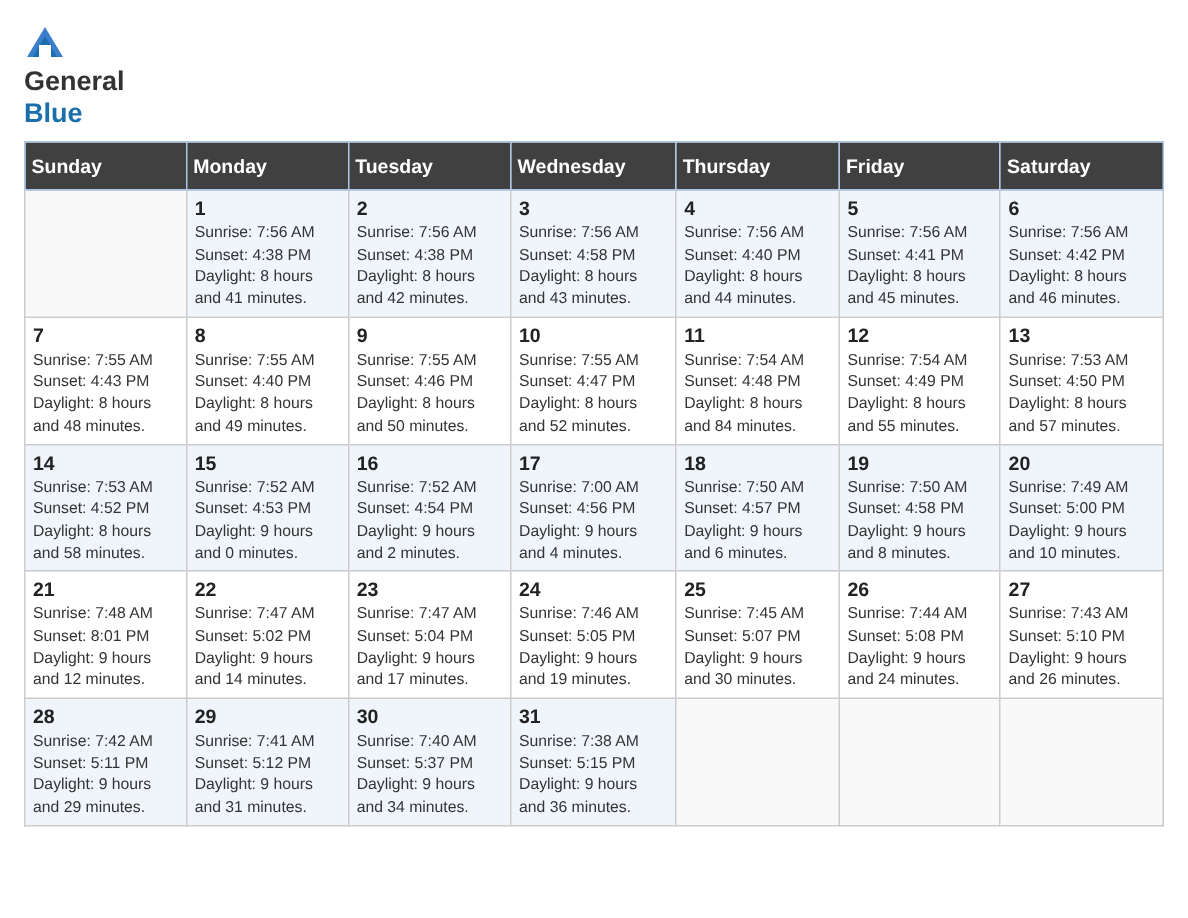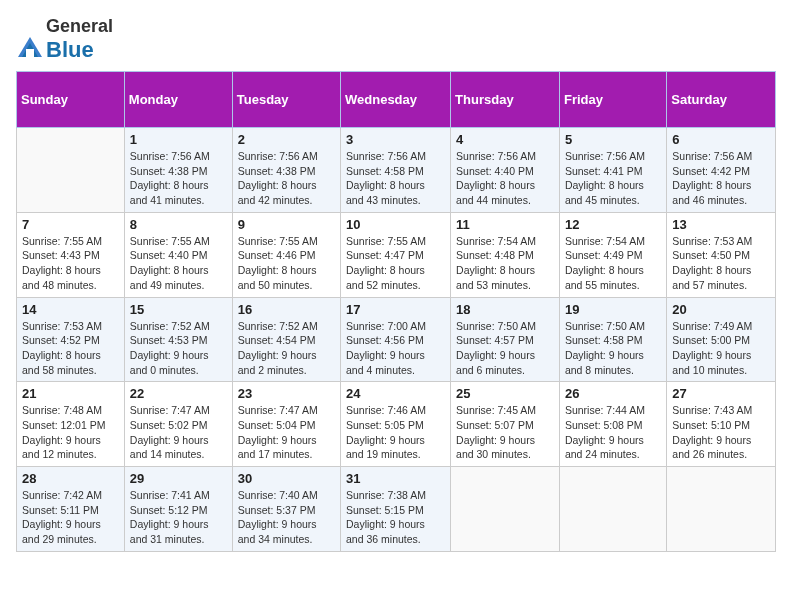--- a/index.html
+++ b/index.html
@@ -11,29 +11,30 @@
       padding: 16px;
     }
     .header {
       display: flex;
       justify-content: space-between;
       align-items: flex-start;
       margin-bottom: 8px;
     }
     .logo {
       display: flex;
-      align-items: flex-end;
+      align-items: flex-start;
+      flex-direction: column;
     }
     .logo-text-general {
       font-size: 18px;
       font-weight: bold;
       color: #333;
     }
     .logo-text-blue {
-      font-size: 22px;
+      font-size: 18px;
       font-weight: bold;
       color: #1a6faa;
     }
     .logo-icon {
       width: 28px;
       height: 28px;
       margin-right: 2px;
     }
     .title-block {
       text-align: right;
@@ -46,25 +47,25 @@
     .calendar-subtitle {
       font-size: 14px;
       color: #555;
     }
     table {
       width: 100%;
       border-collapse: collapse;
       font-size: 11px;
     }
     thead tr th {
-      background-color: #a21caf;
+      background-color: #404040;
       color: #fff;
       font-weight: bold;
       font-size: 13px;
-      padding: 20px 4px;
+      padding: 8px 4px;
       text-align: left;
       border: 1px solid #adc6e8;
     }
     tbody tr td {
       vertical-align: top;
       padding: 4px 5px;
       border: 1px solid #ccc;
       background: #fff;
       height: 80px;
       width: 113px;
@@ -184,21 +185,21 @@
         <td>
         <span class="day-number">10</span>
         <span class="day-detail">Sunrise: 7:55 AM</span><br>
         <span class="day-detail">Sunset: 4:47 PM</span><br>
         <span class="day-detail">Daylight: 8 hours and 52 minutes.</span>
       </td>
         <td>
         <span class="day-number">11</span>
         <span class="day-detail">Sunrise: 7:54 AM</span><br>
         <span class="day-detail">Sunset: 4:48 PM</span><br>
-        <span class="day-detail">Daylight: 8 hours and 53 minutes.</span>
+        <span class="day-detail">Daylight: 8 hours and 84 minutes.</span>
       </td>
         <td>
         <span class="day-number">12</span>
         <span class="day-detail">Sunrise: 7:54 AM</span><br>
         <span class="day-detail">Sunset: 4:49 PM</span><br>
         <span class="day-detail">Daylight: 8 hours and 55 minutes.</span>
       </td>
         <td>
         <span class="day-number">13</span>
         <span class="day-detail">Sunrise: 7:53 AM</span><br>
@@ -247,21 +248,21 @@
         <span class="day-number">20</span>
         <span class="day-detail">Sunrise: 7:49 AM</span><br>
         <span class="day-detail">Sunset: 5:00 PM</span><br>
         <span class="day-detail">Daylight: 9 hours and 10 minutes.</span>
       </td>
       </tr>
       <tr>
         <td>
         <span class="day-number">21</span>
         <span class="day-detail">Sunrise: 7:48 AM</span><br>
-        <span class="day-detail">Sunset: 12:01 PM</span><br>
+        <span class="day-detail">Sunset: 8:01 PM</span><br>
         <span class="day-detail">Daylight: 9 hours and 12 minutes.</span>
       </td>
         <td>
         <span class="day-number">22</span>
         <span class="day-detail">Sunrise: 7:47 AM</span><br>
         <span class="day-detail">Sunset: 5:02 PM</span><br>
         <span class="day-detail">Daylight: 9 hours and 14 minutes.</span>
       </td>
         <td>
         <span class="day-number">23</span>

